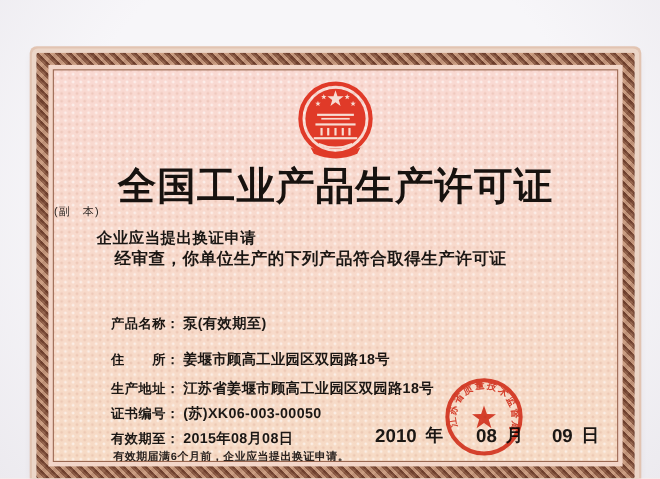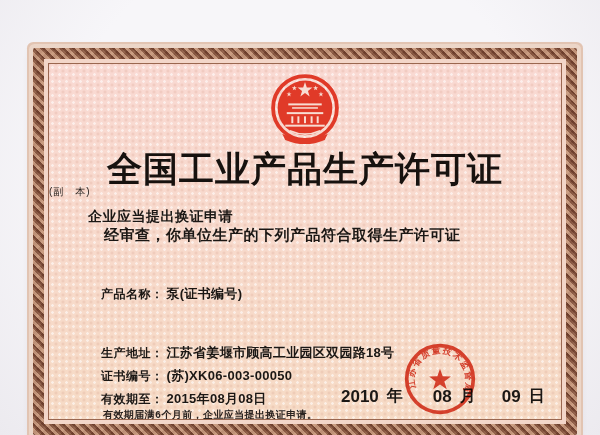--- a/index.html
+++ b/index.html
@@ -104,21 +104,25 @@
       </svg>
 
       <div class="title">全国工业产品生产许可证</div>
       <div class="subtitle">(副　本)</div>
 
       <div class="company">企业应当提出换证申请</div>
       <div class="stmt1">经审查，你单位生产的下列产品符合取得生产许可证</div>
 
       <div class="frow row-product">
         <span class="flabel">产品名称：</span>
-        <span class="fvalue">泵(证书编号)</span>
+        <span class="fvalue">泵(有效期至)</span>
+      </div>
+      <div class="frow row-address">
+        <span class="flabel">住　　所：</span>
+        <span class="fvalue">姜堰市顾高工业园区双园路18号</span>
       </div>
       <div class="frow row-prodaddr">
         <span class="flabel">生产地址：</span>
         <span class="fvalue">江苏省姜堰市顾高工业园区双园路18号</span>
       </div>
       <div class="frow row-certno">
         <span class="flabel">证书编号：</span>
         <span class="fvalue">(苏)XK06-003-00050</span>
       </div>
       <div class="frow row-validity">

